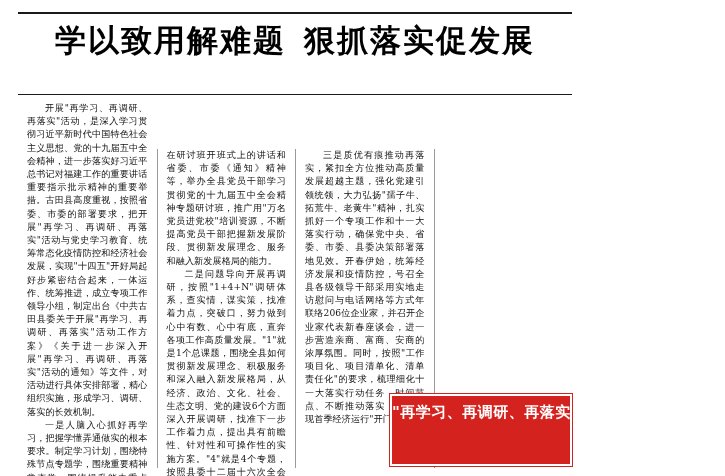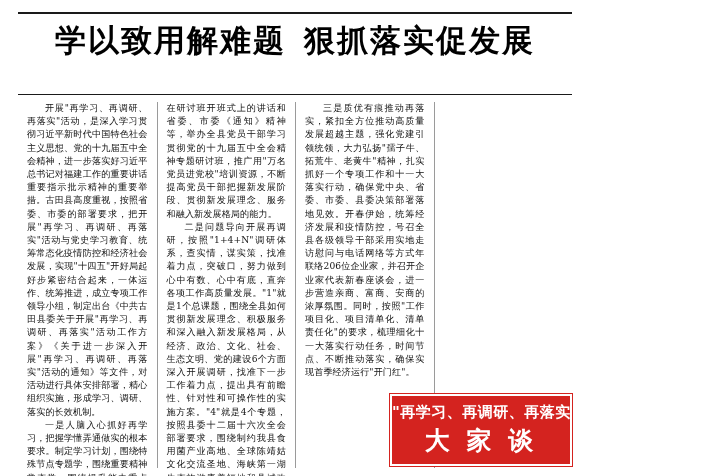--- a/index.html
+++ b/index.html
@@ -75,20 +75,21 @@
     gap: 0;
   }
   .col {
     position: relative;
     box-sizing: border-box;
     width: 25%;
     padding: 0 9px;
   }
   .col + .col {
     border-left: 1px solid #9a9a9a;
+    margin-top: 47px;
   }
   .col p {
     margin: 0;
     font-family: "DejaVu Serif", "Liberation Serif", serif;
     font-size: 9.1px;
     line-height: 13.2px;
     color: #111111;
     text-align: justify;
     text-justify: inter-character;
     letter-spacing: 0.1px;
@@ -155,18 +156,17 @@
       <p class="indent">二是问题导向开展再调研，按照"1+4+N"调研体系，查实情，谋实策，找准着力点，突破口，努力做到心中有数、心中有底，直奔各项工作高质量发展。"1"就是1个总课题，围绕全县如何贯彻新发展理念、积极服务和深入融入新发展格局，从经济、政治、文化、社会、生态文明、党的建设6个方面深入开展调研，找准下一步工作着力点，提出具有前瞻性、针对性和可操作性的实施方案。"4"就是4个专题，按照县委十二届十六次全会部署要求，围绕制约我县食用菌产业高地、全球陈靖姑文化交流圣地、海峡第一湖生态旅游康养福地和县域改革创新试验基地的四个方面的调研，系统谋划，提出路径清晰、科学可行的工作思路和措施。"N"包含若干个重点课题，对涉及产业发展、乡村振兴、文化旅游、社会治理、党的建设</p>
     </div>
 
     <div class="col">
       <p class="indent">三是质优有痕推动再落实，紧扣全方位推动高质量发展超越主题，强化党建引领统领，大力弘扬"孺子牛、拓荒牛、老黄牛"精神，扎实抓好一个专项工作和十一大落实行动，确保党中央、省委、市委、县委决策部署落地见效。开春伊始，统筹经济发展和疫情防控，号召全县各级领导干部采用实地走访慰问与电话网络等方式年联络206位企业家，并召开企业家代表新春座谈会，进一步营造亲商、富商、安商的浓厚氛围。同时，按照"工作项目化、项目清单化、清单责任化"的要求，梳理细化十一大落实行动任务，时间节点、不断推动落实，确保实现首季经济运行"开门红"。</p>
     </div>
 
     <div class="col">
       <div class="stamp">
         <div class="line1">"再学习、再调研、再落实"</div>
-        <div class="line2">大 家 谈</div>
       </div>
     </div>
 
   </div>
 </div>
 
 </body></html>

